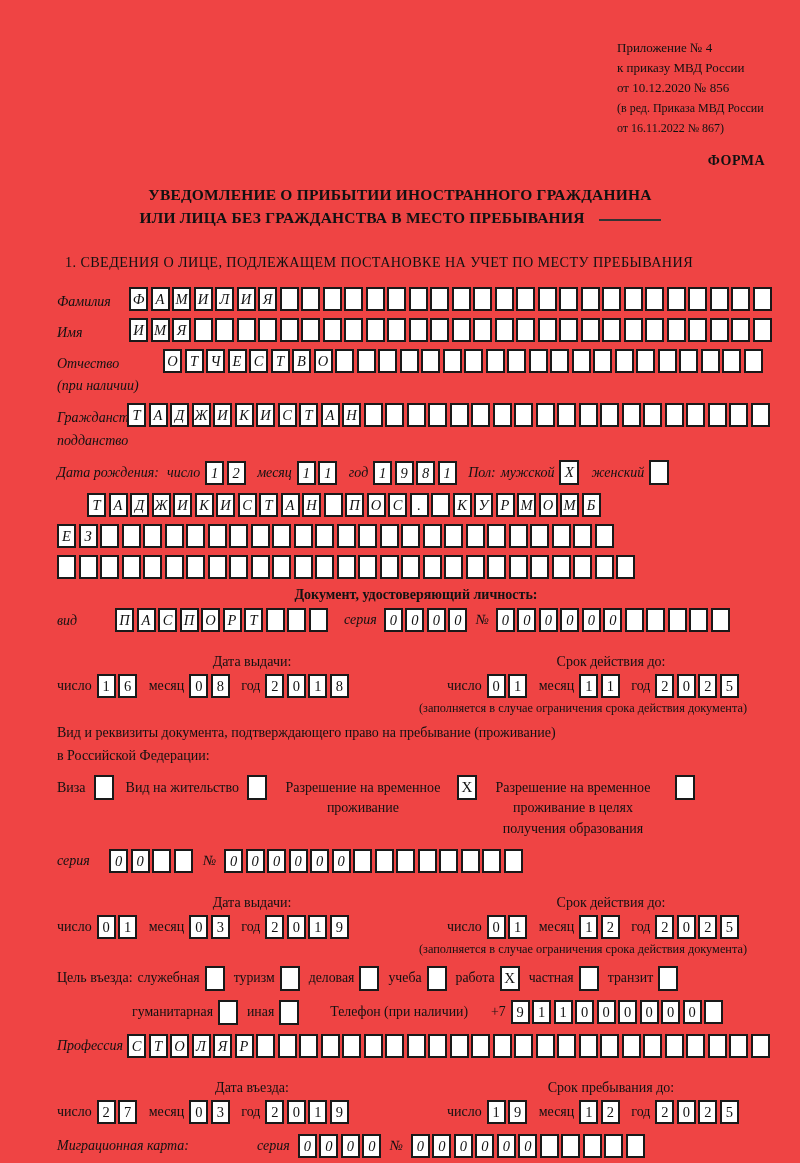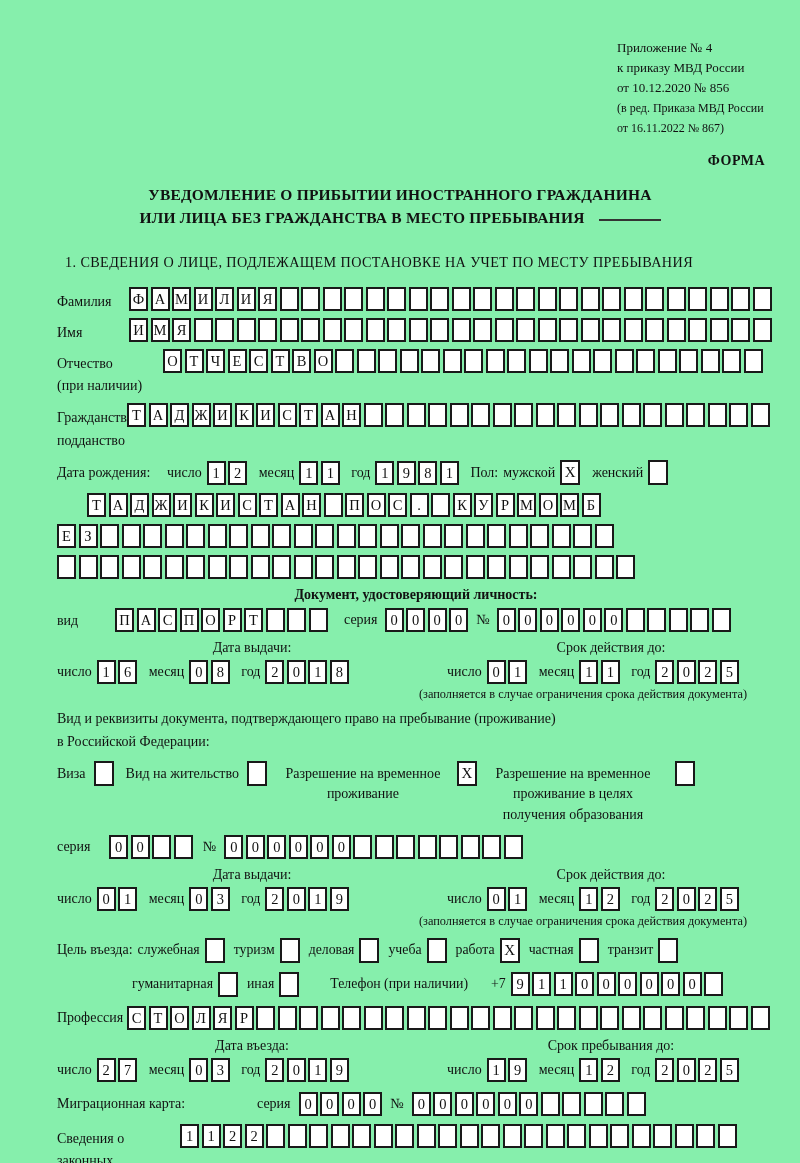--- a/index.html
+++ b/index.html
@@ -1,44 +1,44 @@
 <!DOCTYPE html>
 <html><head>
 <meta charset="utf-8">
 <style>
   html,body{margin:0;padding:0;background:#888;}
   .page{
-    width:800px;height:1163px;box-sizing:border-box;background:#86efac;color:#111;
+    width:800px;height:1163px;box-sizing:border-box;background:#ef4444;color:#111;
     font-family:"Liberation Serif","DejaVu Serif",serif;
     padding:38px 25px 0 57px;position:relative;overflow:hidden;margin:0 auto;
   }
   .hdr{margin-left:560px;font-size:13px;line-height:1.55;}
   .hdr .ed{font-size:12px;line-height:1.45;margin-top:2px;}
   .forma{margin-top:16px;text-align:right;padding-right:10px;font-weight:bold;font-size:14px;letter-spacing:.5px;}
   .title{margin:14px -25px 0 -57px;text-align:center;font-weight:bold;font-size:15.5px;line-height:1.5;letter-spacing:.2px;}
   .t-underline{display:inline-block;width:62px;border-bottom:2px solid #333;margin-left:14px;transform:translateY(-2px);}
   .sec-heading{margin-top:24px;font-weight:normal;font-size:14.2px;letter-spacing:.4px;margin-left:8px;}
-  .frow{display:flex;align-items:flex-start;margin-top:6px;}
+  .frow{display:flex;align-items:flex-start;margin-top:6px;font-style:italic;}
   .flabel{font-size:14px;line-height:1.5;flex:0 0 auto;padding-top:4px;}
   .lbl2{font-size:14px;line-height:1.6;}
   .w72{width:72px}.w106{width:106px}.w58{width:58px}.w70{width:70px}.w125{width:125px}.w123{width:123px}
   .cells{display:inline-flex;flex:0 0 auto;}
   .cell{
     box-sizing:border-box;display:inline-block;width:19px;height:24px;border:2px solid #191919;
     margin-right:2.5px;text-align:center;font-size:14.5px;line-height:20px;background:#fff;
   }
   .cb{
     box-sizing:border-box;display:inline-block;width:20px;height:25px;border:2px solid #191919;
     text-align:center;font-size:15px;line-height:21px;flex:0 0 auto;background:#fff;
   }
   .dg{display:inline-flex;align-items:center;}
   .dg .dlabel{font-size:14px;margin-right:5px;}
   .dg .cells{margin-right:9px;}
   .center-bold{text-align:center;font-weight:bold;font-size:14px;margin-top:8px;}
-  .two-col{display:flex;margin-top:8px;}
+  .two-col{display:flex;margin-top:22px;}
   .col-l{flex:0 0 390px;}
   .col-r{flex:1 1 auto;}
   .col-cap{text-align:center;font-size:14px;margin-bottom:4px;}
   .note-r{text-align:right;font-size:12.3px;padding-right:28px;margin-top:3px;}
   .plain{font-size:14px;line-height:1.6;}
   .optline{display:flex;align-items:flex-start;margin-top:8px;}
   .opt{display:inline-flex;align-items:flex-start;margin-right:2px;}
   .opt .olabel{font-size:14px;line-height:1.45;margin-right:8px;padding-top:3px;}
   .opt .ml{text-align:center;width:172px;}
   .opt .ml3{text-align:center;width:188px;}

